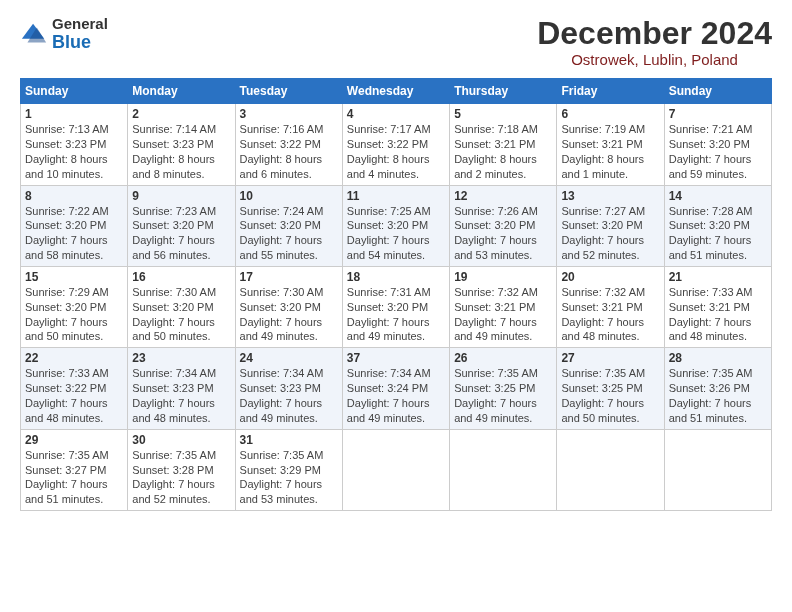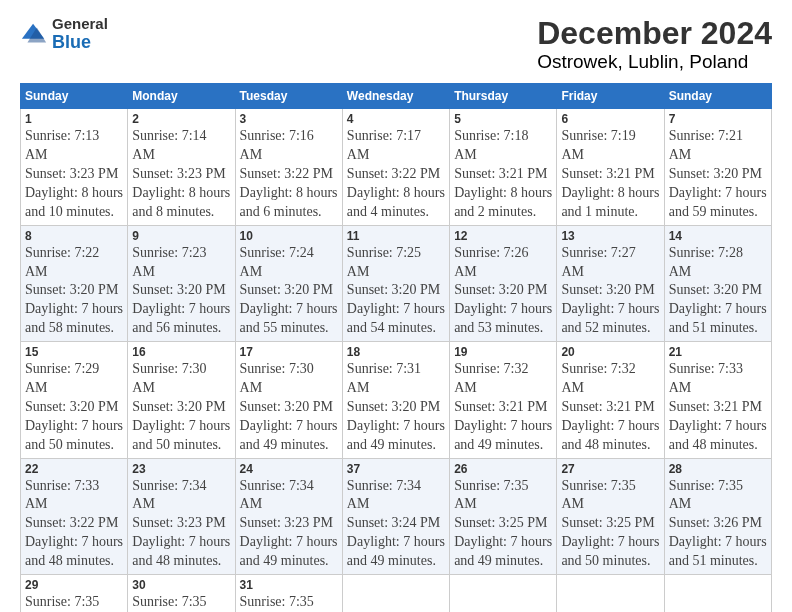--- a/index.html
+++ b/index.html
@@ -39,31 +39,31 @@
     .logo-blue {
       font-size: 18px;
       font-weight: bold;
       color: #1a6cb5;
     }
     .logo-icon {
       width: 28px;
       height: 28px;
     }
     .title-block {
-      text-align: left;
+      text-align: center;
     }
     .month-title {
       font-size: 32px;
       font-weight: bold;
       color: #333;
       line-height: 1.1;
     }
     .subtitle {
-      font-size: 19px;
-      color: #000000;
+      font-size: 15px;
+      color: #7f1d1d;
     }
     .calendar {
       width: 100%;
       border-collapse: collapse;
       table-layout: fixed;
       border-radius: 9px;
     }
     .calendar th {
       background-color: #2a72c3;
       color: #fff;
@@ -86,24 +86,23 @@
       background: #f0f4fa;
     }
     .day-num {
       font-size: 12px;
       font-weight: bold;
       color: #333;
       display: block;
       margin-bottom: 1px;
     }
     .day-info {
-      font-size: 14px;
+      font-size: 11px;
       color: #444;
       line-height: 1.35;
-      font-family: Liberation Serif, serif;
     }
     .empty-cell {
       background: #fff !important;
     }
   </style>
 </head>
 <body>
 
 <div class="page">
   <div class="header">

